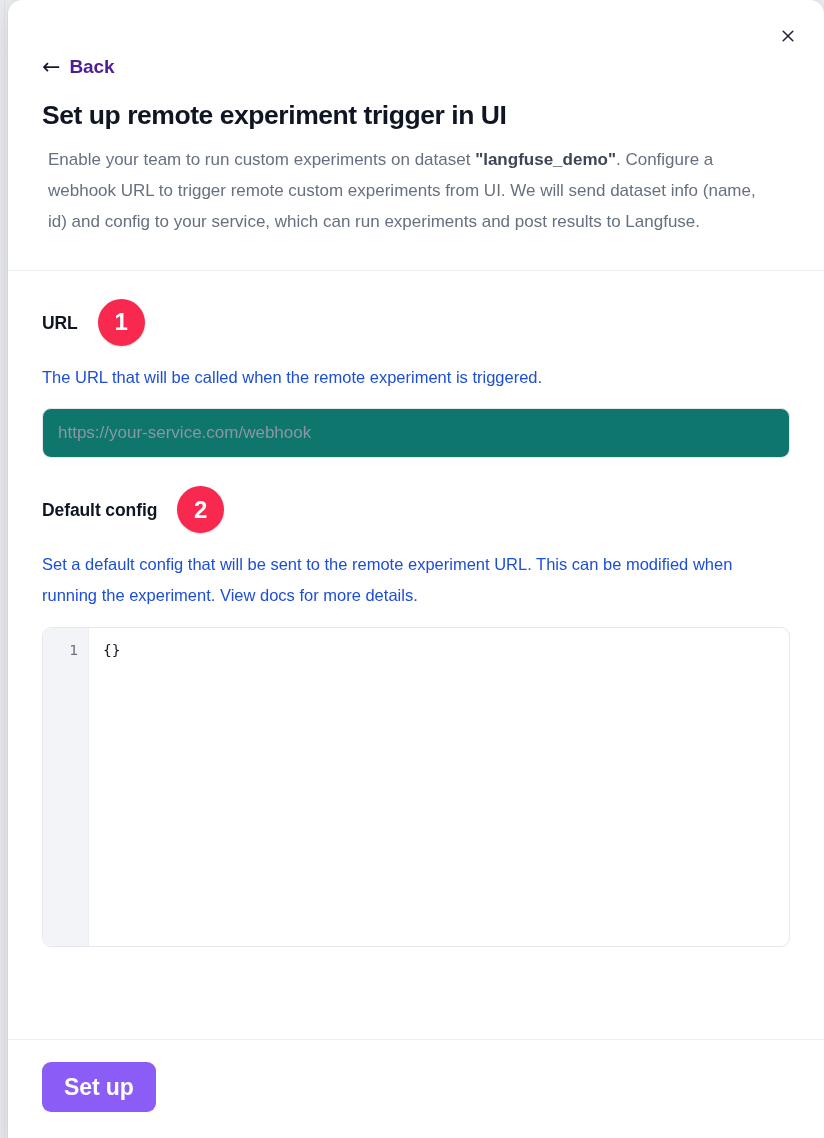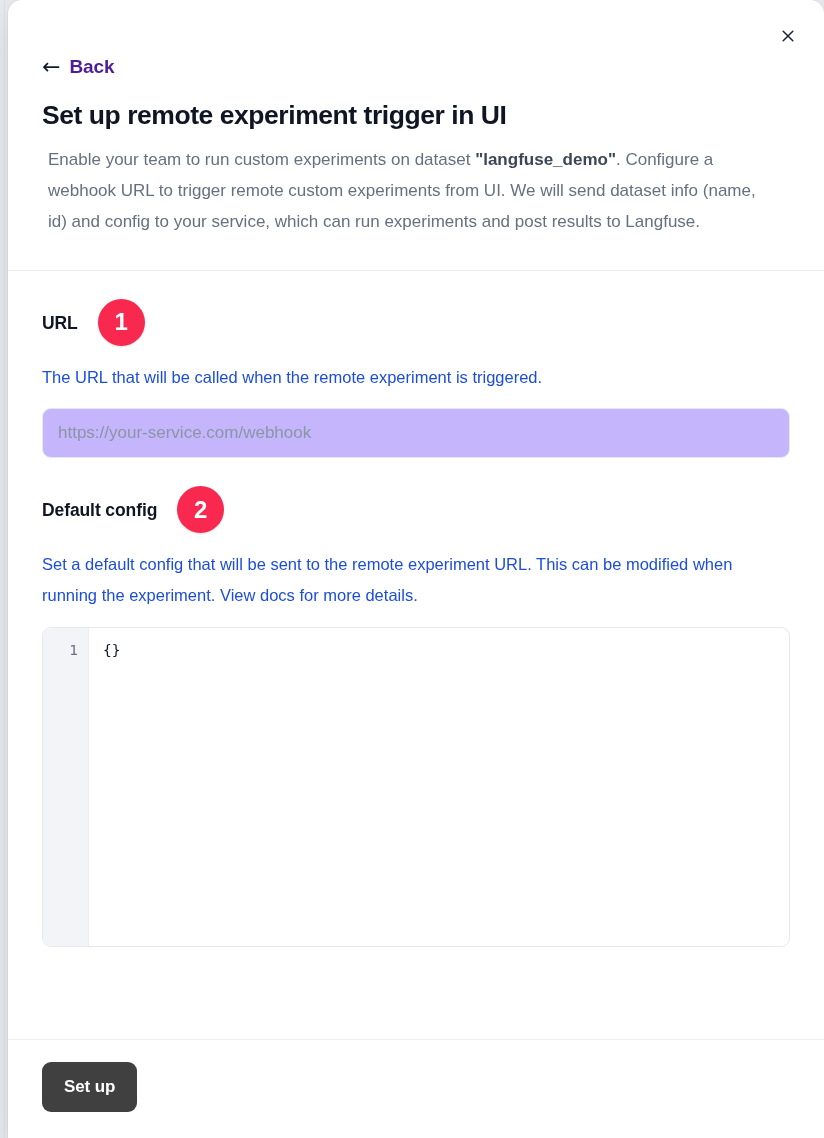--- a/index.html
+++ b/index.html
@@ -148,21 +148,21 @@
   }
 
   .text-input {
     width: 100%;
     height: 50px;
     border: 1px solid #e6e8ee;
     border-radius: 9px;
     padding: 0 15px;
     font-size: 17px;
     color: #101623;
-    background: #c4b5fd;
+    background: #0f766e;
     outline: none;
     font-family: "Liberation Sans", sans-serif;
   }
   .text-input::placeholder { color: #8c95a3; }
 
   .spacer-28 { height: 30px; }
 
   .code-editor {
     border: 1px solid #e6e8ee;
     border-radius: 9px;
@@ -197,27 +197,27 @@
     outline: none;
     overflow: auto;
   }
 
   .modal-footer {
     border-top: 1px solid #eceef2;
     padding: 22px 34px 26px 34px;
     flex: 0 0 auto;
   }
   .primary-btn {
-    background: #404040;
+    background: #8b5cf6;
     color: #ffffff;
     border: none;
     border-radius: 9px;
     height: 50px;
     padding: 0 22px;
-    font-size: 17px;
+    font-size: 23px;
     font-weight: 700;
     letter-spacing: -0.1px;
     cursor: pointer;
     font-family: "Liberation Sans", sans-serif;
   }
 </style>
 </head>
 <body>
 
 <div class="page-backdrop">

